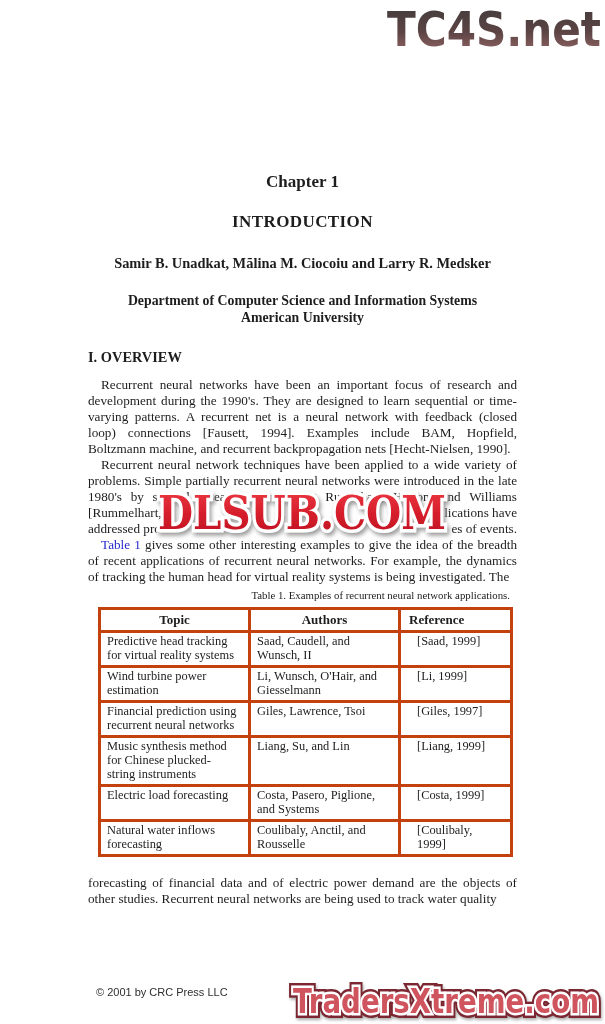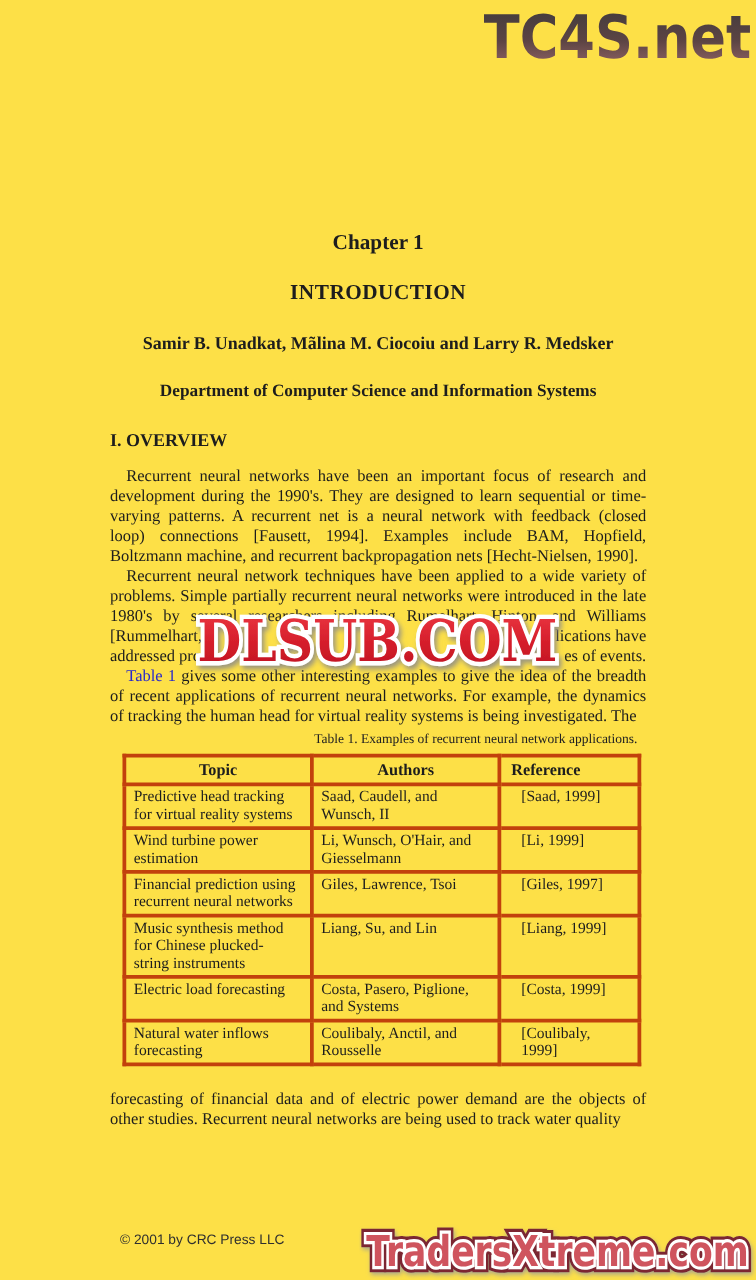--- a/index.html
+++ b/index.html
@@ -1,21 +1,21 @@
 <!DOCTYPE html>
 <html><head>
 <meta charset="utf-8">
 <style>
   html,body{margin:0;padding:0;background:#e8e8e8;}
   .page{
-    position:relative;width:605px;height:1024px;background:#fde047;
+    position:relative;width:605px;height:1024px;background:#ffffff;
     font-family:"Liberation Serif",serif;color:#1d1d1d;overflow:hidden;
     margin:0 auto;
   }
-  .doc{position:absolute;left:88px;top:12px;width:429px;}
+  .doc{position:absolute;left:88px;top:0;width:429px;}
   .chapter{margin-top:172px;text-align:center;font-weight:bold;font-size:17px;}
   .doctitle{margin-top:20px;text-align:center;font-weight:bold;font-size:17px;letter-spacing:.4px;}
   .authors{margin-top:23px;text-align:center;font-weight:bold;font-size:14.4px;}
   .affil{margin-top:21px;text-align:center;font-weight:bold;font-size:13.8px;line-height:16.5px;}
   .section-heading{margin-top:23px;text-align:left;font-weight:bold;font-size:14.4px;}
   .body-text{margin-top:11px;font-size:13.2px;line-height:16px;}
   .jl{text-align:justify;text-align-last:justify;}
   .ll{text-align:left;}
   .indent{text-indent:13px;}
   .split{display:flex;justify-content:space-between;}
@@ -54,20 +54,21 @@
     </defs>
     <text x="111" y="45" text-anchor="middle" font-family="'DejaVu Sans',sans-serif" font-weight="bold" font-size="48" textLength="214" lengthAdjust="spacingAndGlyphs" fill="url(#gTc)">TC4S.net</text>
   </svg>
 
   <div class="doc">
     <div class="chapter">Chapter 1</div>
     <div class="doctitle">INTRODUCTION</div>
     <div class="authors">Samir B. Unadkat, Mãlina M. Ciocoiu and Larry R. Medsker</div>
     <div class="affil">
       <div>Department of Computer Science and Information Systems</div>
+      <div>American University</div>
     </div>
     <div class="section-heading">I. OVERVIEW</div>
 
     <div class="body-text">
       <div class="jl indent">Recurrent neural networks have been an important focus of research and</div>
       <div class="jl">development during the 1990's.  They are designed to learn sequential or time-</div>
       <div class="jl">varying patterns.  A recurrent net is a neural network with feedback (closed</div>
       <div class="jl">loop) connections [Fausett, 1994].  Examples include BAM, Hopfield,</div>
       <div class="ll">Boltzmann machine, and recurrent backpropagation nets [Hecht-Nielsen, 1990].</div>
 

